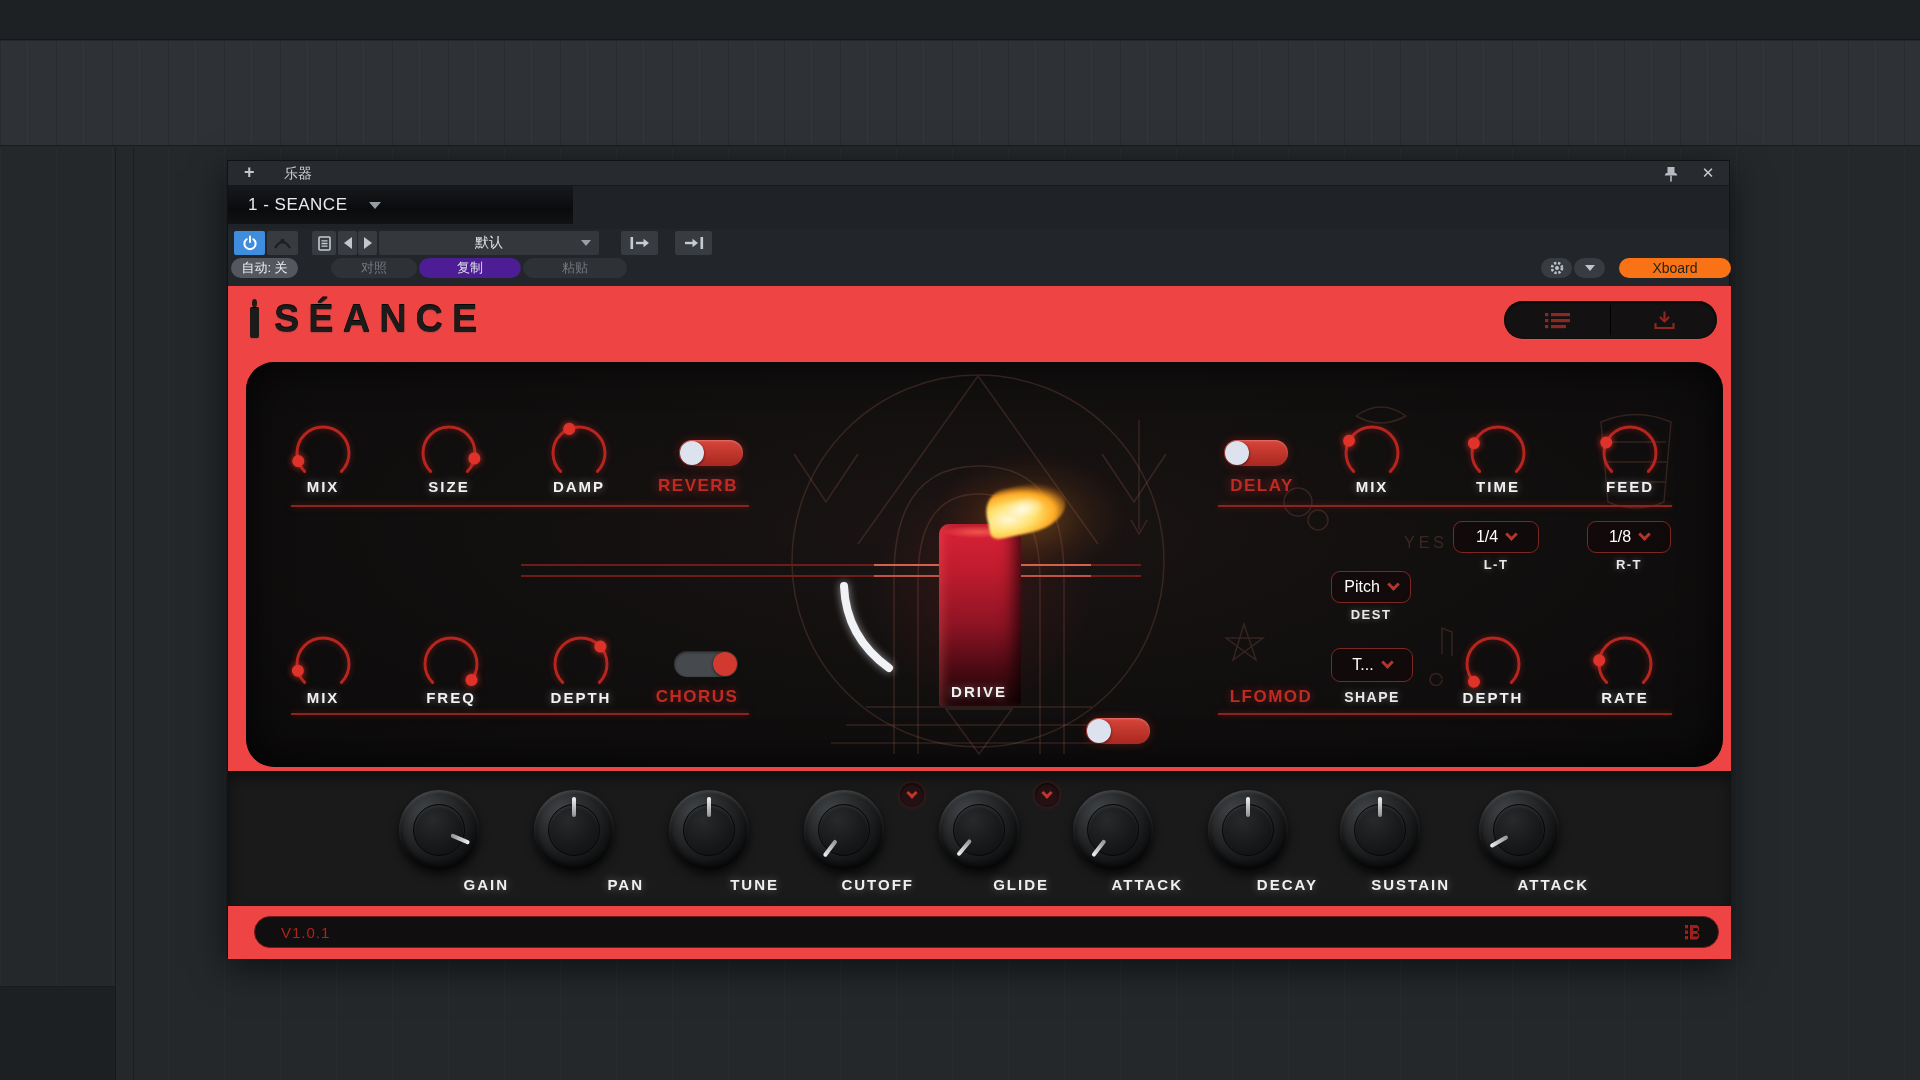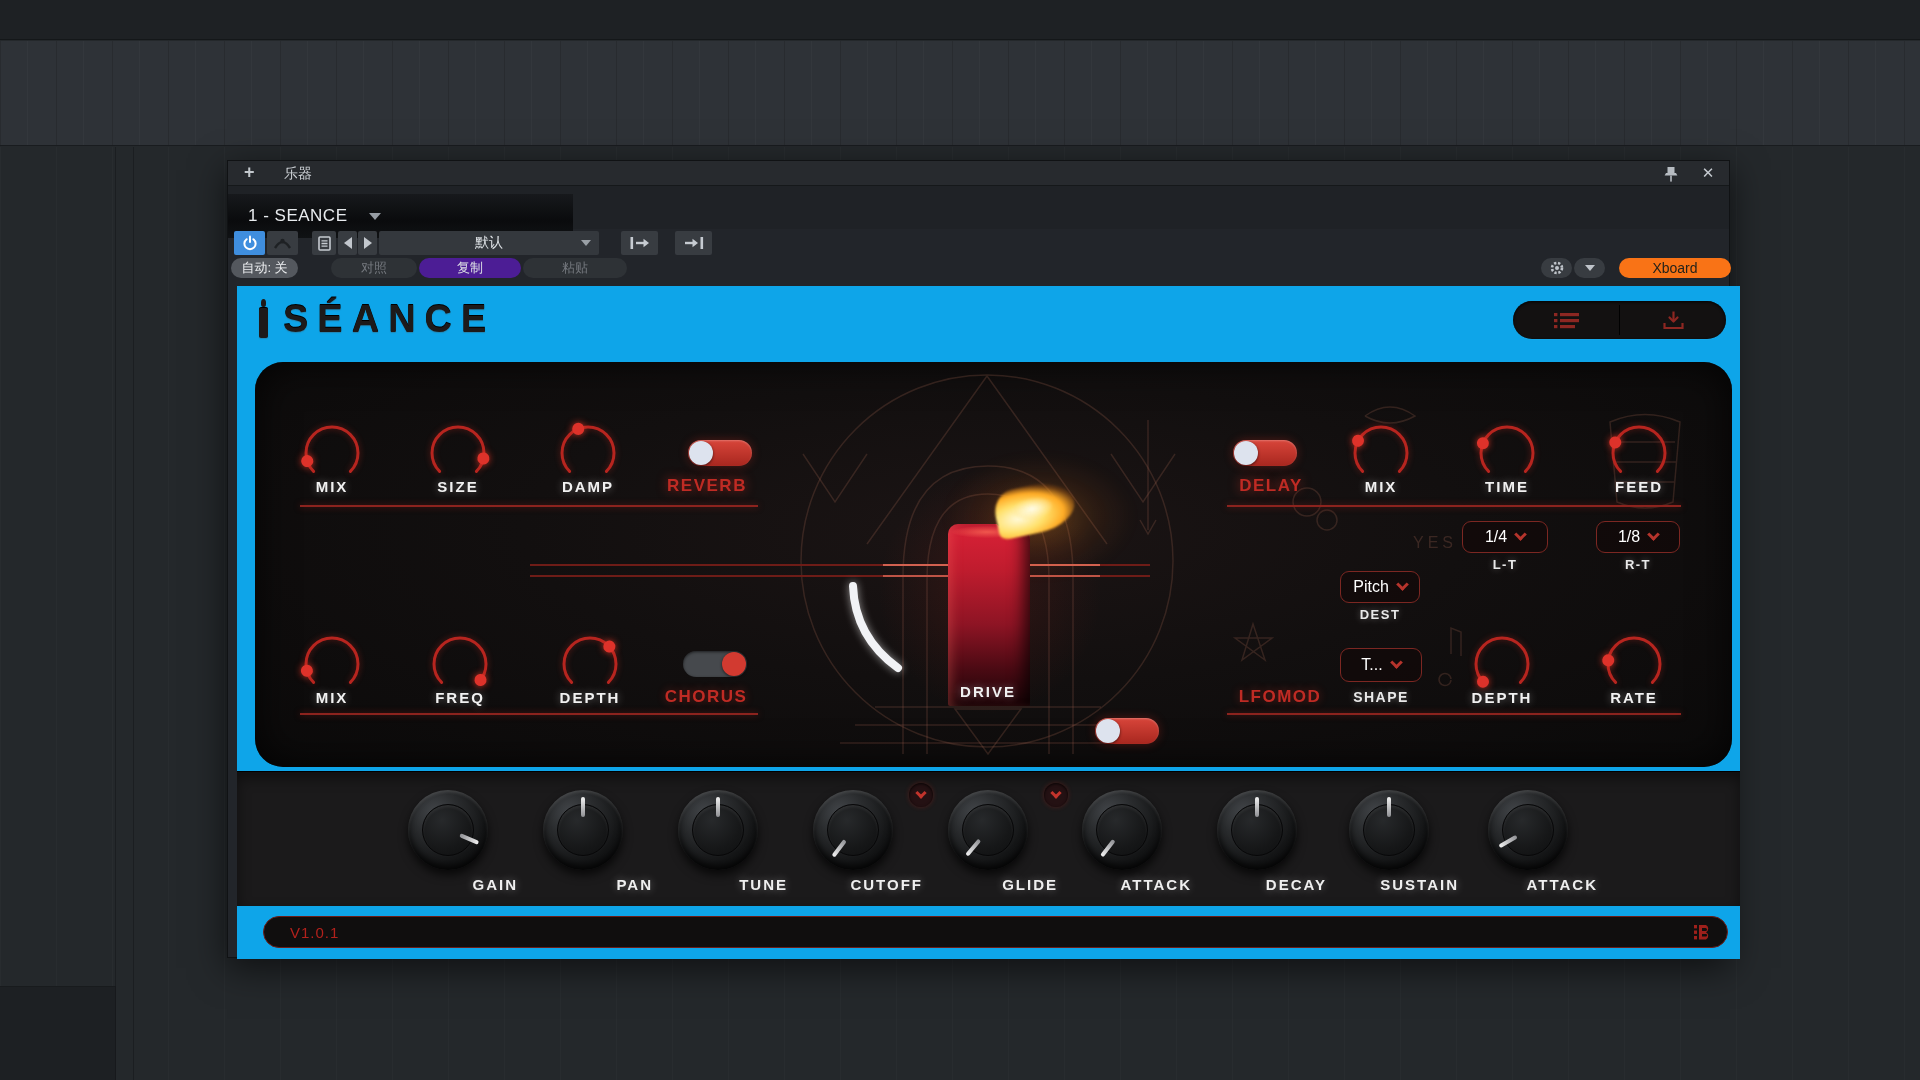--- a/index.html
+++ b/index.html
@@ -19,35 +19,35 @@
 
   
   #win{position:absolute;left:227px;top:160px;width:1503px;height:798px;background:#22252a;
     box-shadow:0 10px 34px rgba(0,0,0,.6);border:1px solid #101214}
   #titlebar{position:absolute;left:0;top:0;width:100%;height:25px;background:#272a2e;border-bottom:1px solid #15181a}
   #titlebar .plus{position:absolute;left:16px;top:1px;font-size:18px;color:#c3c8cd;font-weight:bold}
   #titlebar .wtitle{position:absolute;left:56px;top:4px;font-size:14px;color:#ced2d7}
   #pin{position:absolute;left:1433px;top:3px;width:20px;height:20px}
   #closeb{position:absolute;left:1470px;top:2px;width:20px;height:20px;color:#c6cbd1;font-size:15px;font-weight:bold;text-align:center;line-height:20px}
   #instrow{position:absolute;left:0;top:25px;width:100%;height:43px;background:#1f2226}
-  #instbox{position:absolute;left:0;top:8px;width:345px;height:44px;background:linear-gradient(180deg,#17191c,#0a0b0d 60%,#101214);display:flex;align-items:center}
+  #instbox{position:absolute;left:0;top:0;width:345px;height:38px;background:linear-gradient(180deg,#17191c,#0a0b0d 60%,#101214);display:flex;align-items:center}
   #instbox .iname{margin-left:20px;font-size:17px;color:#e8ebee;letter-spacing:.5px}
   .tri-down{width:0;height:0;border-left:6px solid transparent;border-right:6px solid transparent;border-top:7px solid #969ca3}
   #instbox .tri-down{margin-left:22px}
 
   .tbtn{position:absolute;top:70px;height:24px;background:#383c41;border-radius:2px;display:flex;align-items:center;justify-content:center}
   .t2btn{position:absolute;top:97px;height:20px;background:#2e3236;border-radius:10px;display:flex;align-items:center;justify-content:center;font-size:13px;color:#75797f}
   .tri-l{width:0;height:0;border-top:6px solid transparent;border-bottom:6px solid transparent;border-right:8px solid #c2c7cd}
   .tri-r{width:0;height:0;border-top:6px solid transparent;border-bottom:6px solid transparent;border-left:8px solid #c2c7cd}
   #presetfield{justify-content:center;background:#34383d;color:#dfe3e7;font-size:14px}
   #presetfield .tri-down{position:absolute;right:8px;top:9px;border-left-width:5px;border-right-width:5px;border-top-width:6px;border-top-color:#9aa0a6}
   #xboard{background:#f97316;color:#26231a;font-size:14px;font-weight:500}
 
   
-  #gui{position:absolute;left:9px;top:125px;width:1503px;height:673px;background:#0ea5e9;overflow:hidden}
+  #gui{position:absolute;left:0;top:125px;width:1503px;height:673px;background:#ef4444;overflow:hidden}
   #brand{position:absolute;left:46px;top:12px;font-size:38px;font-weight:800;letter-spacing:9px;color:#1d1a1a;
     text-shadow:0 -1px 0 #000,0 1px 1px rgba(80,68,66,.30)}
   #brand-candle{position:absolute;left:22px;top:22px;width:9px;height:30px;background:#1d1a1a;border-radius:2px;
     box-shadow:0 -1px 0 #000,0 1px 1px rgba(80,68,66,.30)}
   #brand-candle:before{content:"";position:absolute;left:2px;top:-9px;width:5px;height:8px;background:#1d1a1a;border-radius:50% 50% 40% 40%}
   #guipreset{position:absolute;left:583px;top:12px;width:330px;height:40px;border:1px solid rgba(150,60,50,.5);border-radius:21px;
     background:linear-gradient(180deg,#0b0a0a,#161111);display:flex;align-items:center;justify-content:center;
     box-shadow:inset 0 2px 6px rgba(0,0,0,.8)}
   #guipreset .pname{color:#c23a32;font-size:16px;letter-spacing:.5px;text-shadow:0 0 8px rgba(200,50,40,.4)}
   .pchev{position:absolute;top:14px;width:10px;height:10px}

